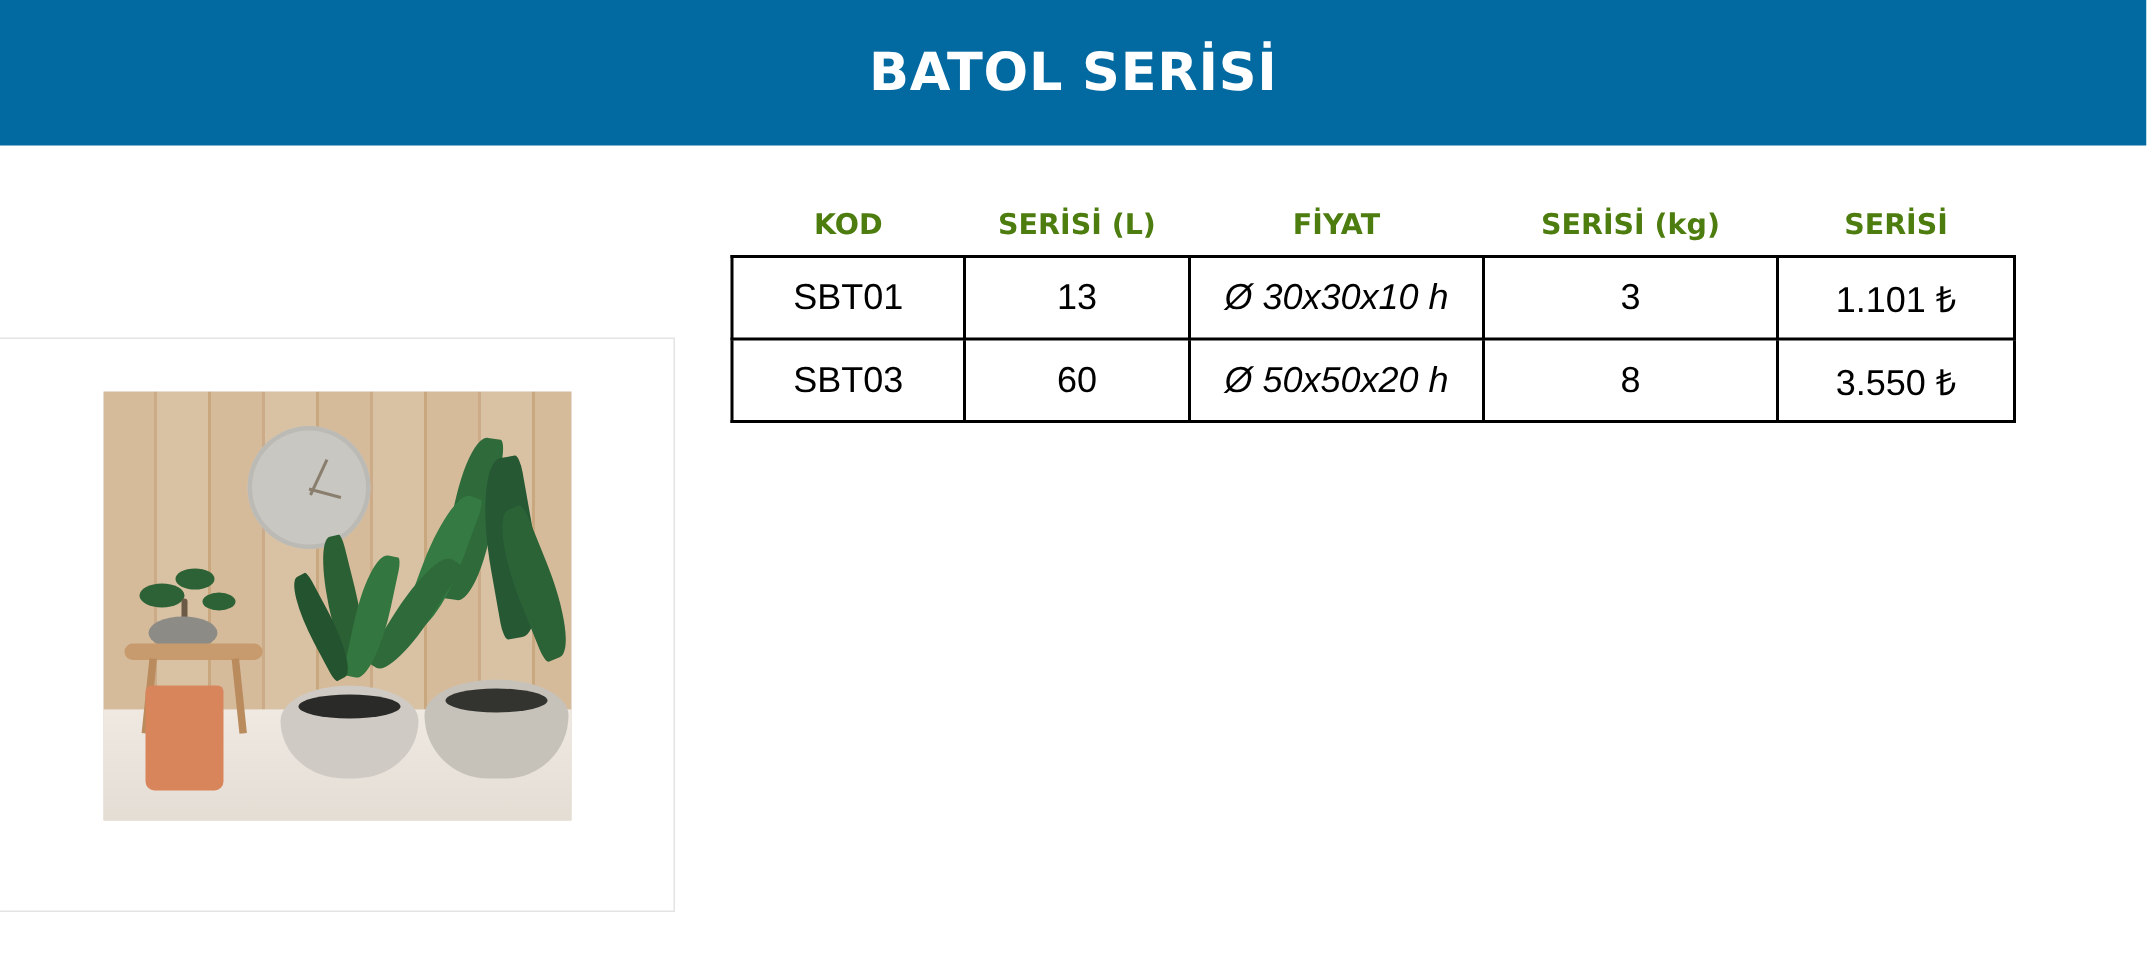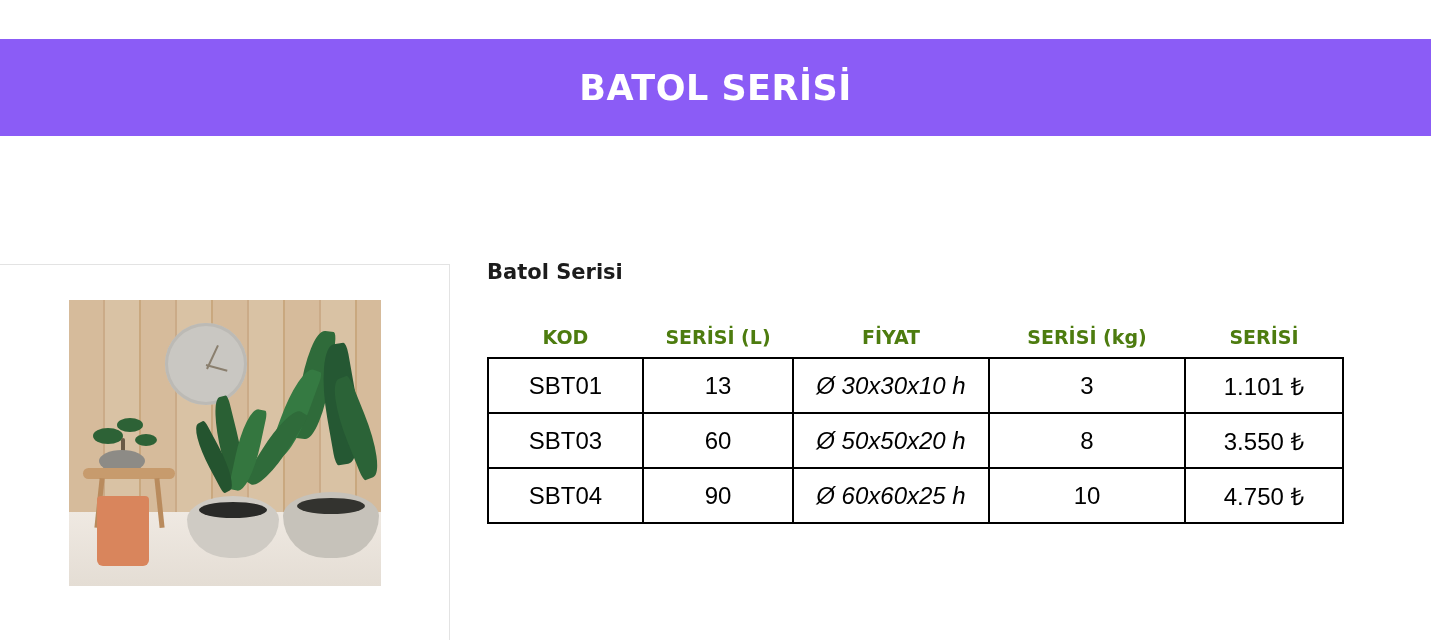--- a/index.html
+++ b/index.html
@@ -12,26 +12,25 @@
     height: 640px;
     font-family: "Liberation Sans", sans-serif;
     overflow: hidden;
     position: relative;
   }
 
   
   .banner {
     width: 100%;
     height: 97px;
-    background: #8b5cf6;
+    background: #0369a1;
     display: flex;
     align-items: center;
     justify-content: center;
     box-sizing: border-box;
-    margin-top: 39px;
   }
   .banner-title {
     color: #ffffff;
     font-size: 35px;
     font-weight: bold;
     letter-spacing: 0.5px;
     font-family: "DejaVu Sans", sans-serif;
   }
 
   
@@ -303,21 +302,20 @@
       <div class="stool-leg sl2"></div>
 
       <div class="pot-terra"></div>
       <div class="pot-mid"></div>
       <div class="pot-right"></div>
     </div>
   </div>
 
   <div class="right-panel">
 
-    <div class="caption">Batol Serisi</div>
 
     <div class="table-frame">
       <table class="price">
         <colgroup>
           <col class="c-kod">
           <col class="c-hacim">
           <col class="c-olcu">
           <col class="c-agirlik">
           <col class="c-fiyat">
         </colgroup>
@@ -338,25 +336,18 @@
             <td>3</td>
             <td>1.101 ₺</td>
           </tr>
           <tr>
             <td>SBT03</td>
             <td>60</td>
             <td class="dim">Ø 50x50x20 h</td>
             <td>8</td>
             <td>3.550 ₺</td>
           </tr>
-          <tr>
-            <td>SBT04</td>
-            <td>90</td>
-            <td class="dim">Ø 60x60x25 h</td>
-            <td>10</td>
-            <td>4.750 ₺</td>
-          </tr>
         </tbody>
       </table>
     </div>
 
   </div>
 </div>
 
 </body></html>

